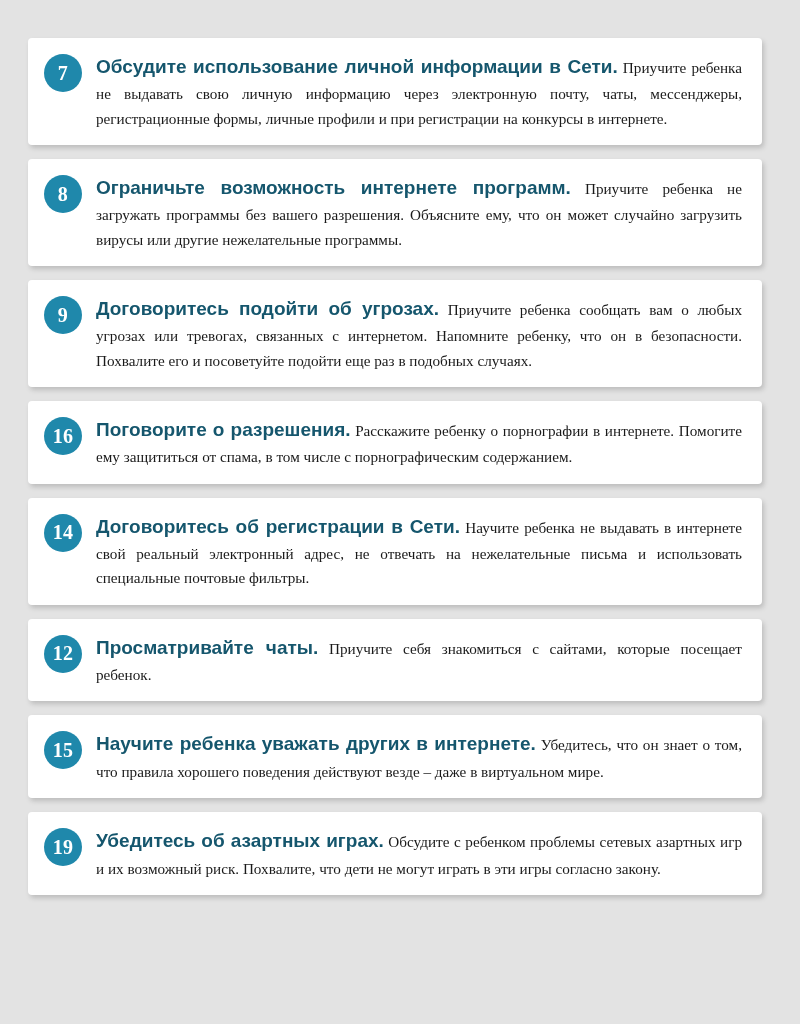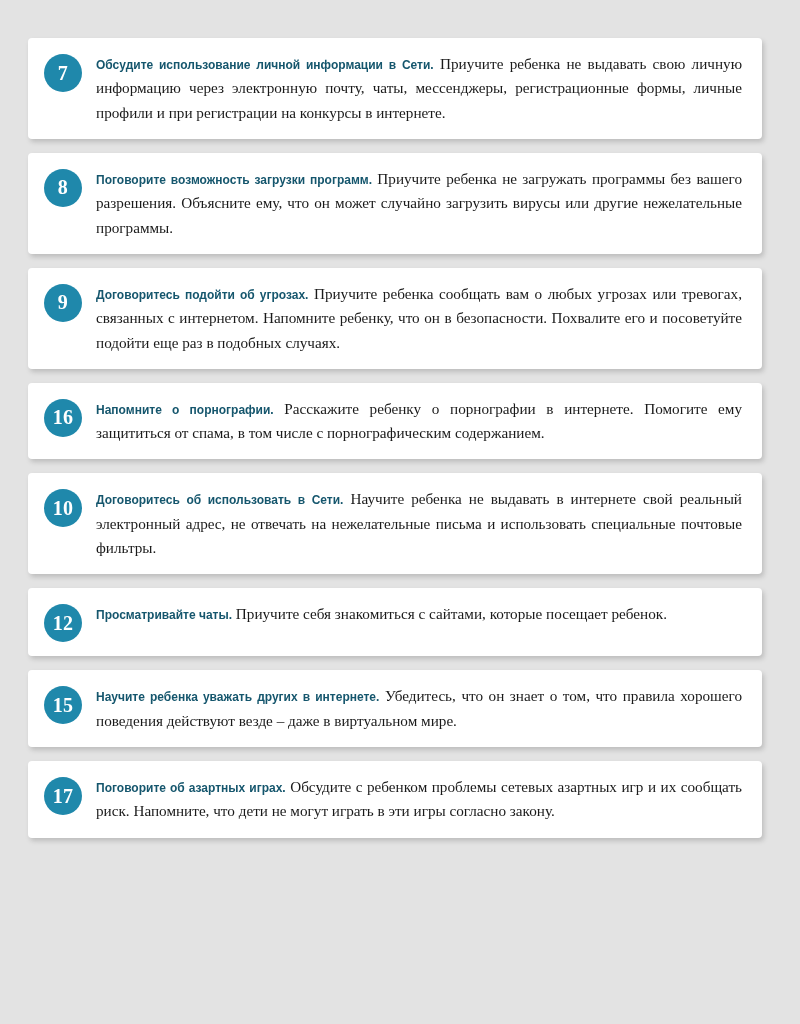--- a/index.html
+++ b/index.html
@@ -55,66 +55,66 @@
     font-family: "Liberation Serif", serif;
     font-size: 15.2px;
     line-height: 1.60;
     color: #1a1a1a;
     text-align: justify;
     padding-right: 2px;
   }
   .tip-text .lead {
     font-family: "Liberation Sans", sans-serif;
     font-weight: bold;
-    font-size: 12px;
+    font-size: 19px;
     color: #15566d;
   }
   .tip-text .body {
     font-family: "Liberation Serif", serif;
   }
 </style>
 </head>
 <body>
 
 <div class="page">
 
   <div class="tip-card">
     <div class="num-badge">7</div>
     <div class="tip-text"><span class="lead">Обсудите использование личной информации в Сети.</span><span class="body"> Приучите ребенка не выдавать свою личную информацию через электронную почту, чаты, мессенджеры, регистрационные формы, личные профили и при регистрации на конкурсы в интернете.</span></div>
   </div>
 
   <div class="tip-card">
     <div class="num-badge">8</div>
-    <div class="tip-text"><span class="lead">Поговорите возможность загрузки программ.</span><span class="body"> Приучите ребенка не загружать программы без вашего разрешения. Объясните ему, что он может случайно загрузить вирусы или другие нежелательные программы.</span></div>
+    <div class="tip-text"><span class="lead">Ограничьте возможность интернете программ.</span><span class="body"> Приучите ребенка не загружать программы без вашего разрешения. Объясните ему, что он может случайно загрузить вирусы или другие нежелательные программы.</span></div>
   </div>
 
   <div class="tip-card">
     <div class="num-badge">9</div>
     <div class="tip-text"><span class="lead">Договоритесь подойти об угрозах.</span><span class="body"> Приучите ребенка сообщать вам о любых угрозах или тревогах, связанных с интернетом. Напомните ребенку, что он в безопасности. Похвалите его и посоветуйте подойти еще раз в подобных случаях.</span></div>
   </div>
 
   <div class="tip-card">
     <div class="num-badge">16</div>
-    <div class="tip-text"><span class="lead">Напомните о порнографии.</span><span class="body"> Расскажите ребенку о порнографии в интернете. Помогите ему защититься от спама, в том числе с порнографическим содержанием.</span></div>
+    <div class="tip-text"><span class="lead">Поговорите о разрешения.</span><span class="body"> Расскажите ребенку о порнографии в интернете. Помогите ему защититься от спама, в том числе с порнографическим содержанием.</span></div>
   </div>
 
   <div class="tip-card">
-    <div class="num-badge">10</div>
-    <div class="tip-text"><span class="lead">Договоритесь об использовать в Сети.</span><span class="body"> Научите ребенка не выдавать в интернете свой реальный электронный адрес, не отвечать на нежелательные письма и использовать специальные почтовые фильтры.</span></div>
+    <div class="num-badge">14</div>
+    <div class="tip-text"><span class="lead">Договоритесь об регистрации в Сети.</span><span class="body"> Научите ребенка не выдавать в интернете свой реальный электронный адрес, не отвечать на нежелательные письма и использовать специальные почтовые фильтры.</span></div>
   </div>
 
   <div class="tip-card">
     <div class="num-badge">12</div>
     <div class="tip-text"><span class="lead">Просматривайте чаты.</span><span class="body"> Приучите себя знакомиться с сайтами, которые посещает ребенок.</span></div>
   </div>
 
   <div class="tip-card">
     <div class="num-badge">15</div>
     <div class="tip-text"><span class="lead">Научите ребенка уважать других в интернете.</span><span class="body"> Убедитесь, что он знает о том, что правила хорошего поведения действуют везде – даже в виртуальном мире.</span></div>
   </div>
 
 
   <div class="tip-card">
-    <div class="num-badge">17</div>
-    <div class="tip-text"><span class="lead">Поговорите об азартных играх.</span><span class="body"> Обсудите с ребенком проблемы сетевых азартных игр и их сообщать риск. Напомните, что дети не могут играть в эти игры согласно закону.</span></div>
+    <div class="num-badge">19</div>
+    <div class="tip-text"><span class="lead">Убедитесь об азартных играх.</span><span class="body"> Обсудите с ребенком проблемы сетевых азартных игр и их возможный риск. Похвалите, что дети не могут играть в эти игры согласно закону.</span></div>
   </div>
 
 </div>
 
 </body></html>

